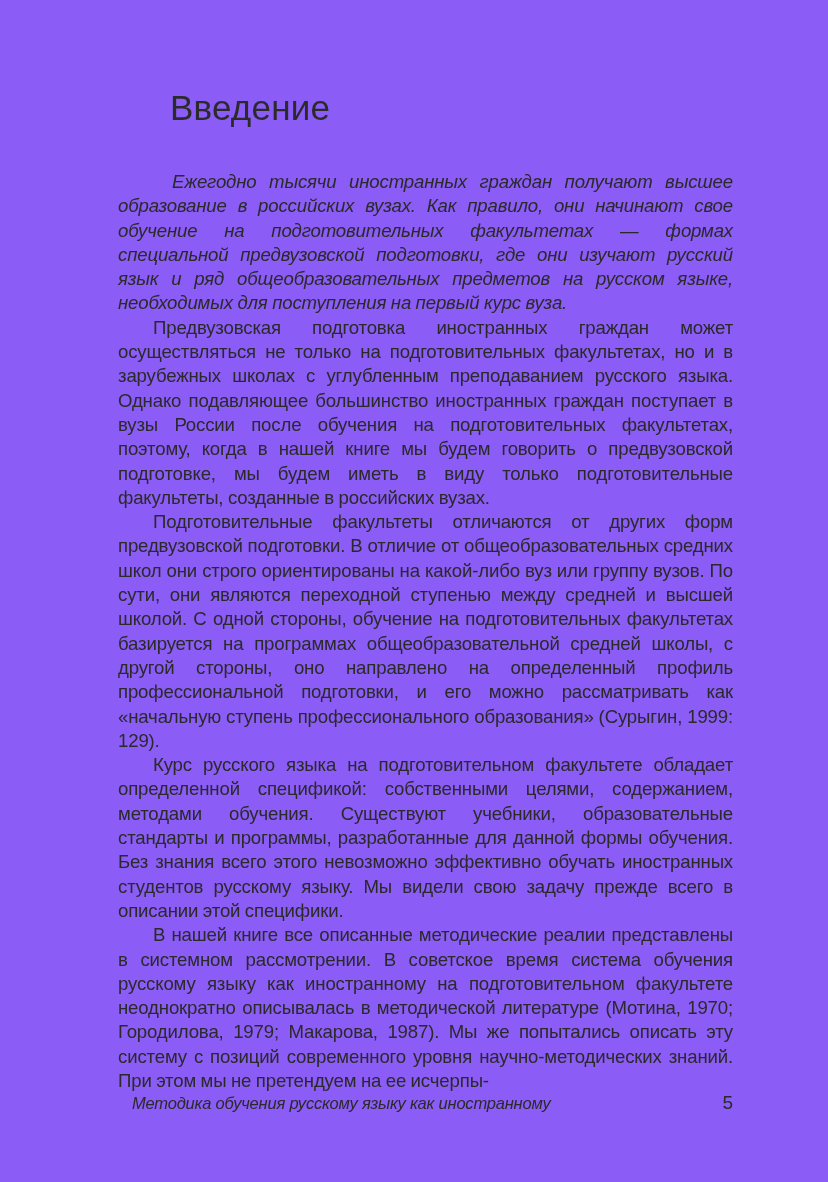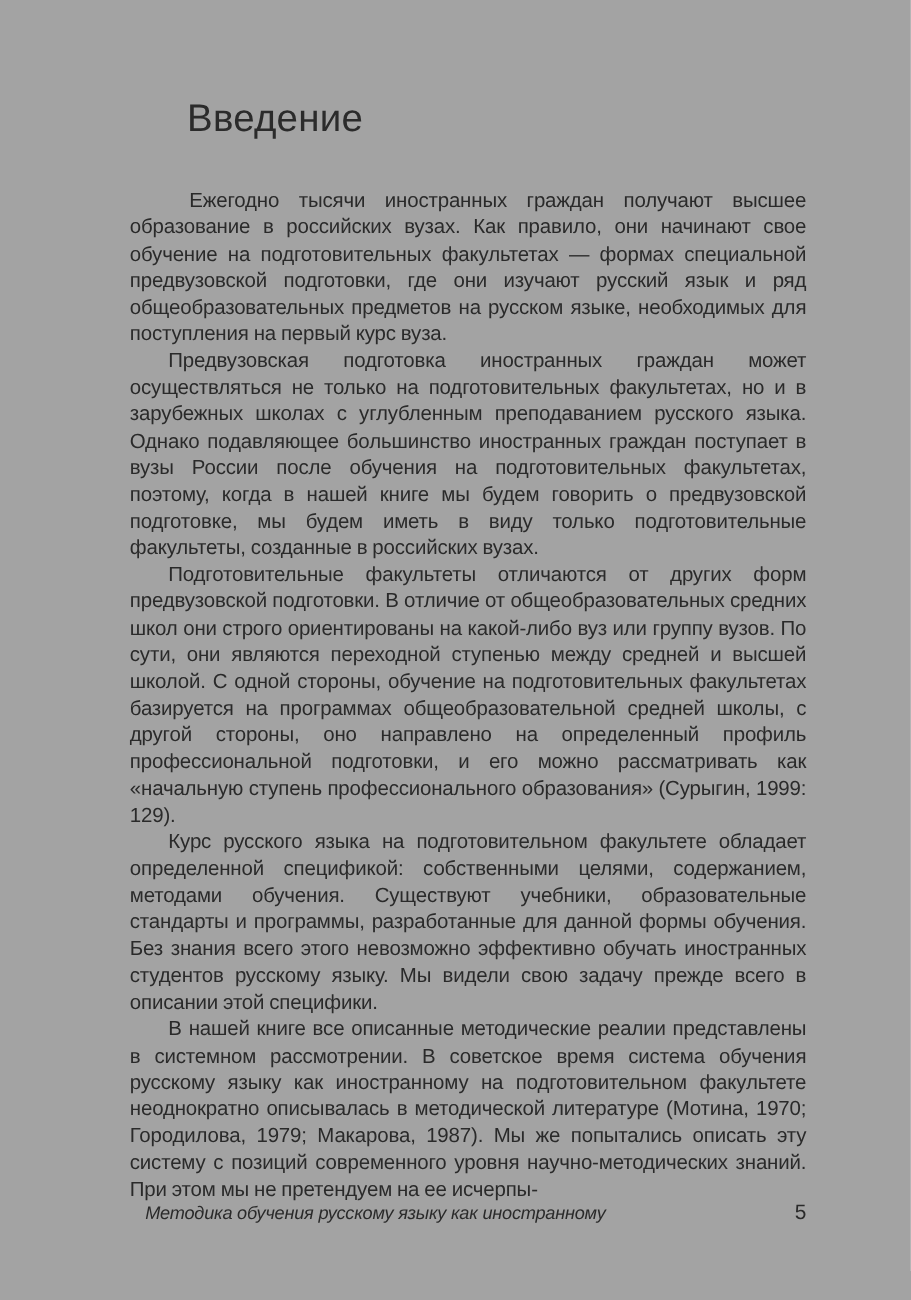--- a/index.html
+++ b/index.html
@@ -13,21 +13,21 @@
       position: relative;
       overflow: hidden;
       font-family: "Liberation Sans", "DejaVu Sans", sans-serif;
       color: #2a2a2a;
     }
     .page {
       position: absolute;
       left: 0; top: 0;
       width: 828px;
       height: 1182px;
-      background: #a3a3a3;
+      background: #8b5cf6;
     }
     .chapter-title {
       position: absolute;
       left: 170px;
       top: 84px;
       margin: 0;
       font-size: 35px;
       font-weight: normal;
       color: #2b2b2b;
       letter-spacing: 0.2px;
@@ -45,20 +45,21 @@
       line-height: 24.3px;
       text-align: justify;
       text-indent: 35px;
       hyphens: manual;
       color: #2a2a2a;
       letter-spacing: -0.15px;
       word-spacing: -0.5px;
     }
     .body-text p.first {
       text-indent: 54px;
+      font-style: italic;
     }
     .footer {
       position: absolute;
       left: 118px;
       top: 1091px;
       width: 615px;
       height: 24px;
     }
     .running-title {
       position: absolute;

